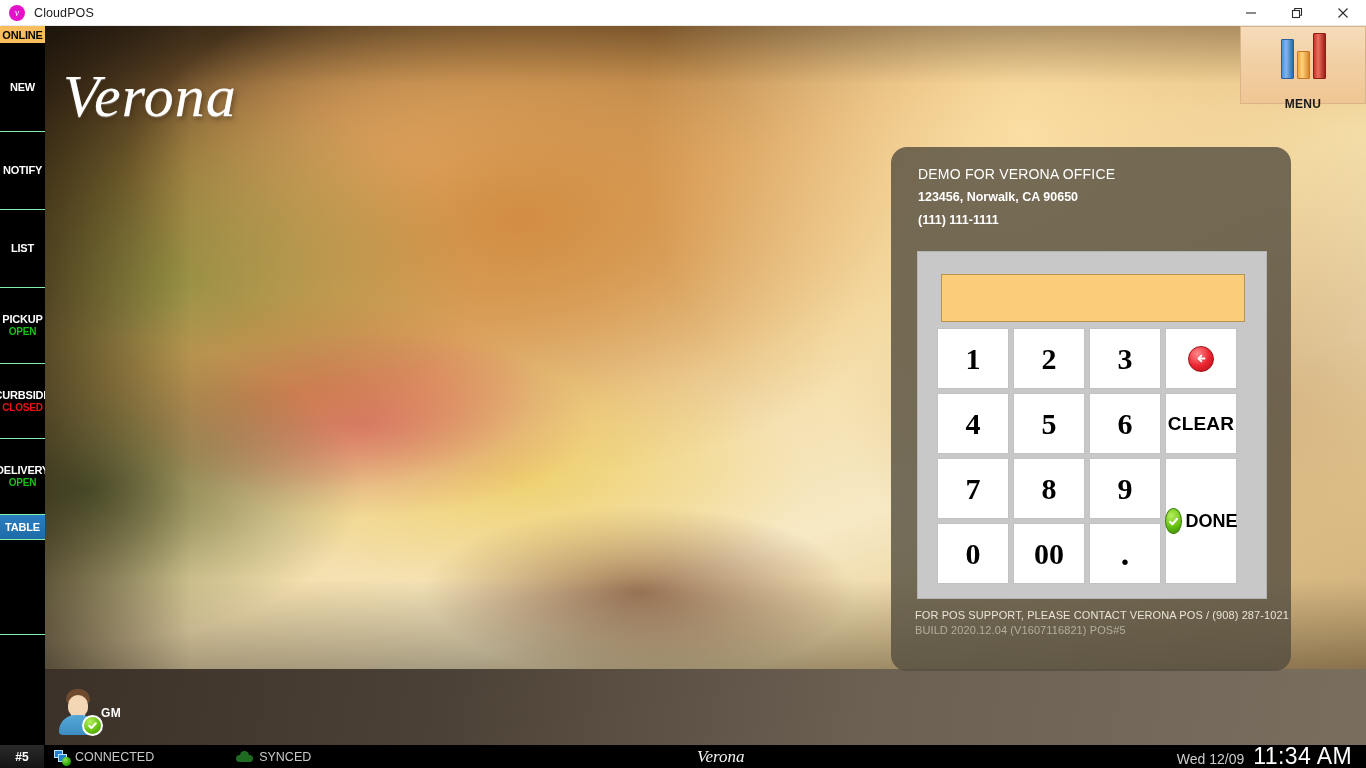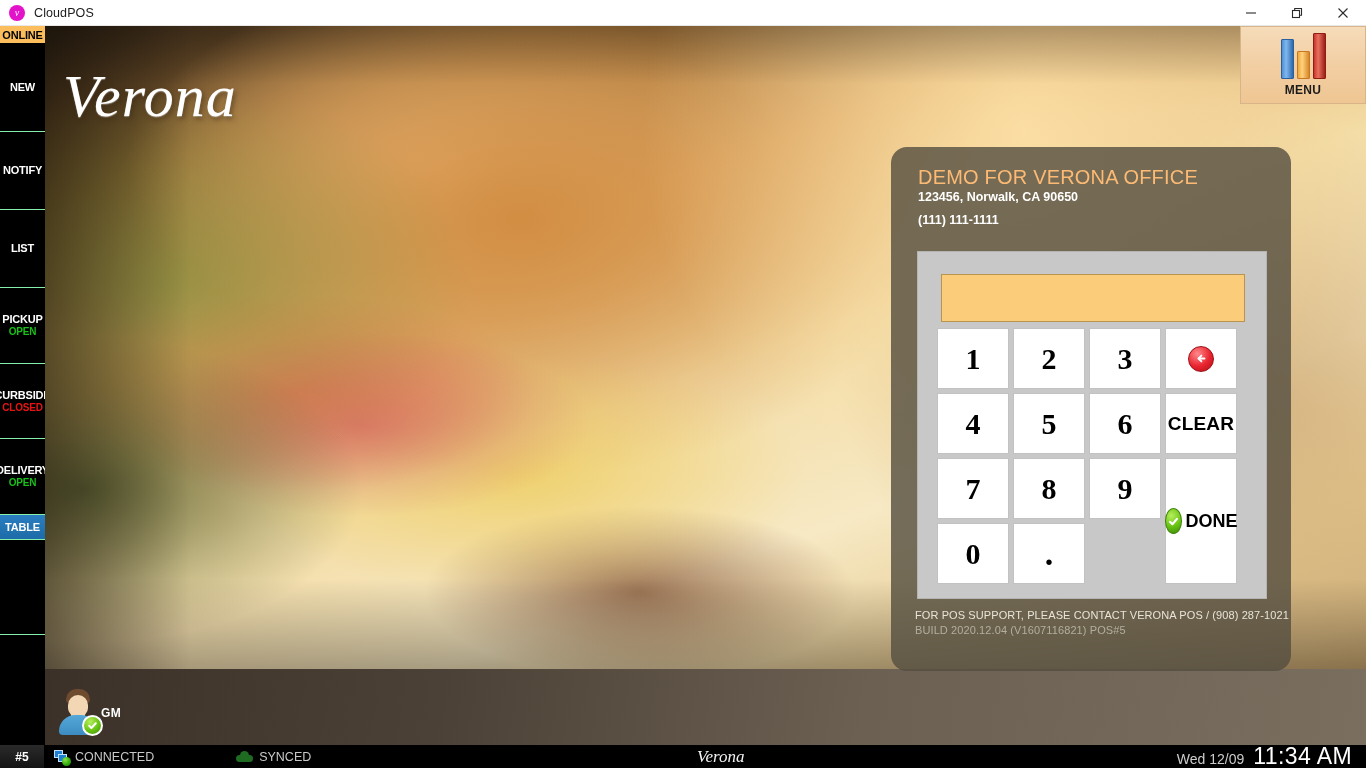--- a/index.html
+++ b/index.html
@@ -144,40 +144,40 @@
     width: 126px; height: 78px;
     background: linear-gradient(180deg, #f6dcba 0%, #f2cfa4 48%, #efc693 100%);
     border: 1px solid #d8b489;
     display: flex; flex-direction: column;
     align-items: center; justify-content: flex-start;
     padding-top: 6px;
     z-index: 30;
   }
   #menu-button .mb-label {
     font-size: 12px; font-weight: bold; color: #1b1b1b;
-    margin-top: 4px; letter-spacing: 0.3px;
+    margin-top: 18px; letter-spacing: 0.3px;
   }
   .bars { display:flex; align-items:flex-end; height:46px; gap:3px; }
   .bar { width:13px; border-radius:1px; }
   .bar-blue { height:40px; background: linear-gradient(90deg,#4f8fd4 0%, #7fb8ef 38%, #2f68ab 100%); border:1px solid #2b5f9e; }
   .bar-orange { height:28px; background: linear-gradient(90deg,#f0a83c 0%, #ffd27d 38%, #d8862a 100%); border:1px solid #c8791f; }
   .bar-red { height:46px; background: linear-gradient(90deg,#c9352b 0%, #e8705f 38%, #9c2018 100%); border:1px solid #8f1d15; }
 
   
   #panel {
     position: absolute; top: 121px; left: 891px;
     width: 400px; height: 524px;
     background: rgba(84,78,64,0.80);
     border-radius: 16px;
     z-index: 25;
     padding: 0;
   }
   #store-name {
     position:absolute; top:19px; left:27px;
-    font-size: 20px; color: #fdba74;
+    font-size: 14px; color: #ffffff;
     letter-spacing: 0.2px;
   }
   #store-addr {
     position:absolute; top:43px; left:27px;
     font-size: 12.5px; font-weight: bold; color: #ffffff;
   }
   #store-phone {
     position:absolute; top:66px; left:27px;
     font-size: 12.5px; font-weight: bold; color: #ffffff;
   }
@@ -392,20 +392,21 @@
         <div class="key key-done">
           <span class="circle-icon circ-green">
             <svg width="15" height="15" viewBox="0 0 15 15">
               <polyline points="4,7.8 6.4,10.2 11,4.9" fill="none" stroke="#fff" stroke-width="2.1" stroke-linecap="round" stroke-linejoin="round"></polyline>
             </svg>
           </span>
           <span>DONE</span>
         </div>
 
         <div class="key">0</div>
+        <div class="key">00</div>
         <div class="key dot">.</div>
       </div>
     </div>
 
     <div id="support-line">FOR POS SUPPORT, PLEASE CONTACT VERONA POS / (908) 287-1021</div>
     <div id="build-line">BUILD 2020.12.04 (V1607116821) POS#5</div>
   </div>
 
   <div id="user-block">
     <div class="avatar">

